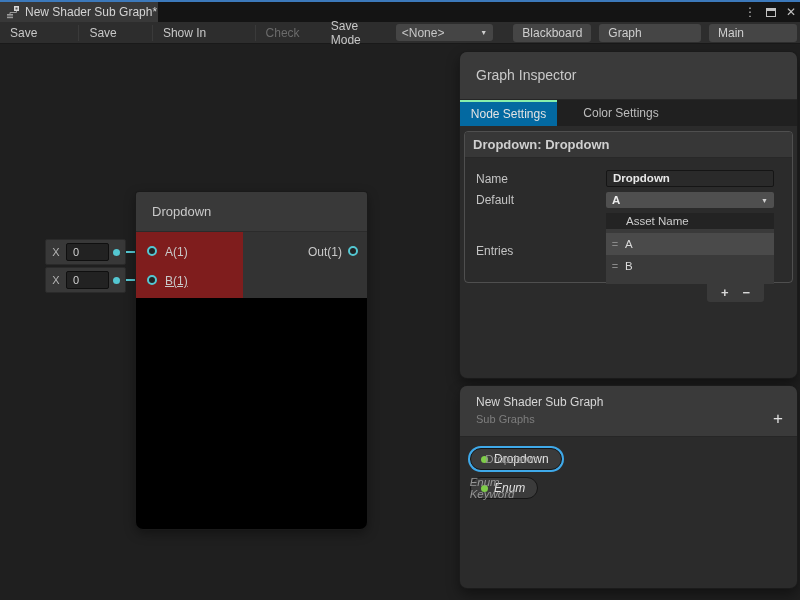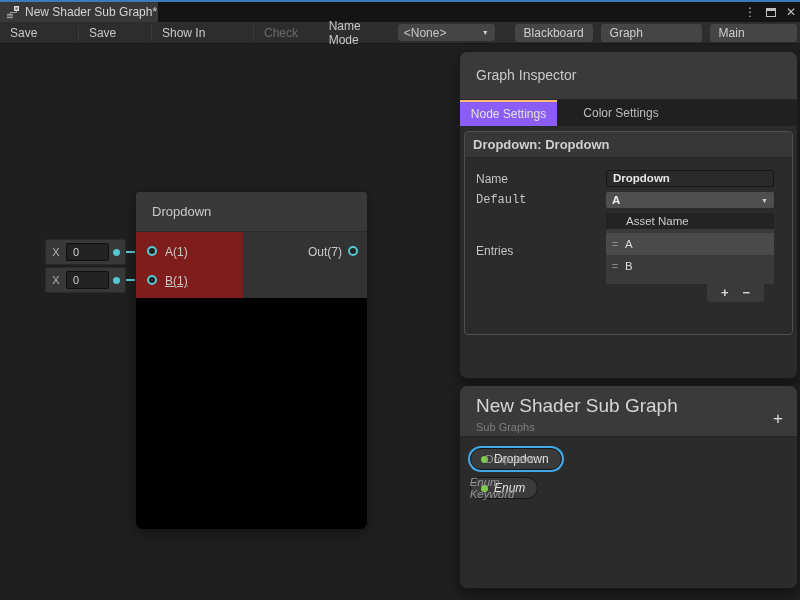--- a/index.html
+++ b/index.html
@@ -61,23 +61,23 @@
   .panel { position:absolute; left:460px; width:337px; background:#2B2B2B; border-radius:7px;
            box-shadow:0 0 0 1px #1B1B1B, 0 6px 14px rgba(0,0,0,.45); }
   .panel-header { background:#3A3A3A; border-radius:7px 7px 0 0; border-bottom:1px solid #262626; position:relative; }
 
   
   .inspector { top:52px; height:326px; }
   .inspector .panel-header { height:48px; }
   .inspector-title { font-size:14px; color:#C9C9C9; padding:15px 0 0 16px; }
   .tabstrip { position:absolute; left:0; top:48px; width:337px; height:26px; background:#202020; display:flex; }
   .tab { height:26px; display:flex; align-items:center; justify-content:center; font-size:12px; color:#BDBDBD; }
-  .tab.active { width:97px; background:#8b5cf6; border-top:2px solid #fdba74; color:#E3E3E3; }
+  .tab.active { width:97px; background:#0369a1; border-top:2px solid #86efac; color:#E3E3E3; }
   .tab.inactive { width:112px; margin-left:8px; }
-  .settings-box { position:absolute; left:4px; top:79px; width:329px; height:204px;
+  .settings-box { position:absolute; left:4px; top:79px; width:329px; height:152px;
                   border:1px solid rgba(140,140,140,.38); border-radius:4px; }
   .settings-box-header { height:26px; background:#373737; border-radius:3px 3px 0 0; border-bottom:1px solid #282828;
                          font-size:13px; font-weight:bold; color:#CFCFCF; line-height:25px; padding-left:8px; }
   .prop-label { position:absolute; left:11px; font-size:12px; color:#C4C4C4; }
   .name-field { position:absolute; left:141px; top:38px; width:168px; height:17px; background:#2A2A2A;
                 border:1px solid #151515; border-radius:2px; font-size:11.5px; font-weight:bold; color:#E8E8E8;
                 line-height:15px; padding-left:6px; }
   .default-drop { position:absolute; left:141px; top:60px; width:168px; height:16px; background:#4F4F4F;
                   border-radius:2px; display:flex; align-items:center; padding:0 6px;
                   font-size:11.5px; font-weight:bold; color:#EDEDED; }
@@ -89,21 +89,21 @@
   .entry-row.selected { background:#4A4A4A; }
   .entry-handle { width:14px; text-align:center; color:#8A8A8A; font-size:11px; margin-left:2px; }
   .entry-name { font-size:11.5px; color:#DADADA; margin-left:3px; }
   .list-footer { position:absolute; left:242px; top:152px; width:57px; height:18px; background:#3A3A3A;
                  border-radius:0 0 3px 3px; display:flex; align-items:center; justify-content:center; gap:14px; }
   .list-footer span { font-size:13px; font-weight:bold; color:#D8D8D8; line-height:18px; }
 
   
   .blackboard { top:386px; height:202px; }
   .blackboard .panel-header { height:51px; }
-  .bb-title { font-size:19px; color:#D6D6D6; padding:9px 0 0 16px; }
+  .bb-title { font-size:12px; color:#D6D6D6; padding:9px 0 0 16px; }
   .bb-subtitle { font-size:11px; color:#7E7E7E; padding:4px 0 0 16px; }
   .bb-plus { position:absolute; right:14px; top:23px; font-size:17px; color:#E2E2E2; }
   .bb-row { position:absolute; left:10px; height:24px; display:flex; align-items:center; }
   .pill { height:22px; border:1px solid #161616; border-radius:12px; background:#3B3B3B;
           display:flex; align-items:center; padding:0 12px 0 10px; gap:6px; }
   .pill.selected { box-shadow:0 0 0 2px #3FA9E9; }
   .pill .dot { width:7px; height:7px; border-radius:50%; background:#7ECC49; }
   .pill .pill-text { font-size:12px; color:#E2E2E2; }
   .bb-type { position:absolute; right:24px; font-size:11.5px; color:#969696; }
 
@@ -135,21 +135,21 @@
 
 <div class="toolbar">
   <div class="tb-btn">Save Asset</div>
   <div class="tb-sep"></div>
   <div class="tb-btn">Save As...</div>
   <div class="tb-sep"></div>
   <div class="tb-btn">Show In Project</div>
   <div class="tb-sep"></div>
   <div class="tb-btn disabled">Check Out</div>
   <div class="tb-spacer"></div>
-  <div class="cm-label">Name Mode</div>
+  <div class="cm-label">Save Mode</div>
   <div class="cm-dropdown">
     <span>&lt;None&gt;</span>
     <span class="caret">▼</span>
   </div>
   <div class="tb-toggle">Blackboard</div>
   <div class="tb-toggle">Graph Inspector</div>
   <div class="tb-toggle">Main Preview</div>
 </div>
 
 <div class="canvas">
@@ -170,21 +170,21 @@
 
   <div class="node" style="top:147px;">
     <div class="node-title">Dropdown</div>
     <div class="node-in">
       <span class="port" style="left:11px; top:14px;"></span>
       <span class="port-label" style="left:29px; top:13px;">A(1)</span>
       <span class="port" style="left:11px; top:43px;"></span>
       <span class="port-label" style="left:29px; top:42px;text-decoration:underline;">B(1)</span>
     </div>
     <div class="node-out">
-      <span class="port-label" style="right:25px; top:13px;">Out(7)</span>
+      <span class="port-label" style="right:25px; top:13px;">Out(1)</span>
       <span class="port" style="right:9px; top:14px;"></span>
     </div>
     <div class="node-preview"></div>
   </div>
 </div>
 
 <div class="panel inspector">
   <div class="panel-header">
     <div class="inspector-title">Graph Inspector</div>
   </div>
@@ -192,21 +192,21 @@
     <div class="tab active">Node Settings</div>
     <div class="tab inactive">Color Settings</div>
   </div>
 
   <div class="settings-box">
     <div class="settings-box-header">Dropdown: Dropdown</div>
 
     <span class="prop-label" style="top:40px;">Name</span>
     <div class="name-field">Dropdown</div>
 
-    <span class="prop-label" style="top:61px;font-family:Liberation Mono, monospace;">Default</span>
+    <span class="prop-label" style="top:61px;">Default</span>
     <div class="default-drop">
       <span>A</span>
       <span class="caret">▼</span>
     </div>
 
     <div class="entries-header">Asset Name</div>
     <div class="entries-rows">
       <div class="entry-row selected">
         <span class="entry-handle">=</span>
         <span class="entry-name">A</span>

